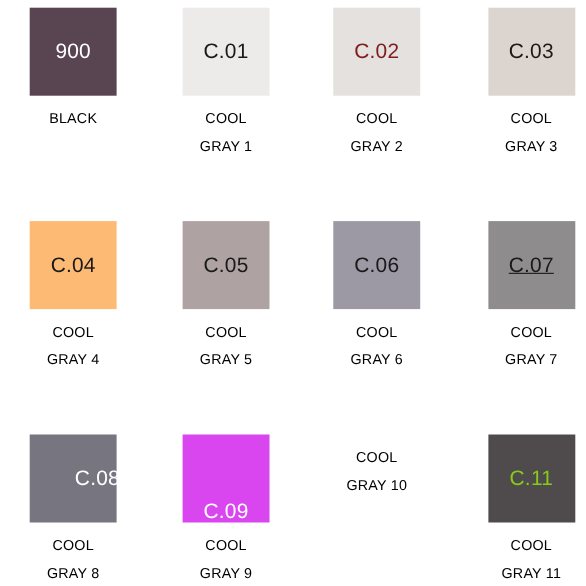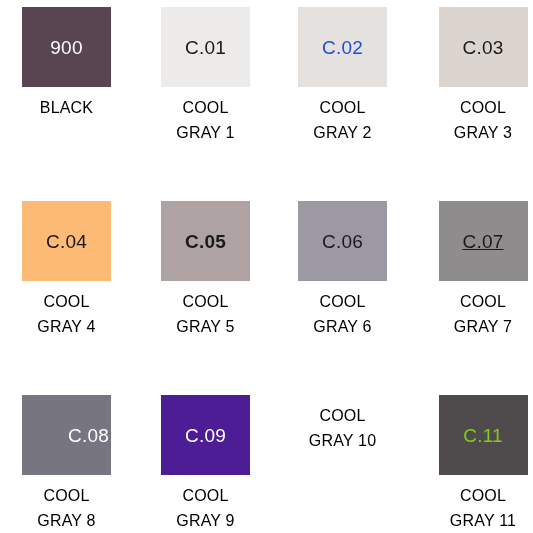--- a/index.html
+++ b/index.html
@@ -34,40 +34,40 @@
 
   .swatch-cell {
     position: relative;
     display: flex;
     flex-direction: column;
     align-items: center;
     padding-top: 7px;
   }
 
   .swatch-box {
-    width: 89px;
+    width: 79px;
     height: 80px;
     display: flex;
     align-items: center;
     justify-content: center;
     box-sizing: border-box;
   }
 
   .swatch-code {
     font-size: 19px;
     line-height: 1;
     letter-spacing: 0.2px;
     font-family: "Liberation Sans", sans-serif;
     user-select: none;
   }
 
   .swatch-label {
     margin-top: 8px;
     text-align: center;
-    font-size: 16px;
+    font-size: 13px;
     line-height: 25px;
     letter-spacing: 0.2px;
     color: #000000;
     font-family: "Liberation Sans", sans-serif;
     white-space: pre-line;
   }
 
   
   .swatch-grid > .swatch-cell:nth-child(4n+1) { padding-left: 0px; }
   .swatch-grid > .swatch-cell:nth-child(4n+2) { padding-left: 12px; }
@@ -87,41 +87,41 @@
       </div>
       <div class="swatch-cell">
         <div class="swatch-box" style="background: rgb(237, 235, 234);">
           <span class="swatch-code" style="color: rgb(26, 26, 26);">C.01</span>
         </div>
         <div class="swatch-label" style="color: rgb(0, 0, 0);">COOL
 GRAY 1</div>
       </div>
       <div class="swatch-cell">
         <div class="swatch-box" style="background: rgb(228, 225, 223);">
-          <span class="swatch-code" style="color: #1d4ed8;">C.02</span>
+          <span class="swatch-code" style="color: #7f1d1d;">C.02</span>
         </div>
         <div class="swatch-label" style="color: rgb(0, 0, 0);">COOL
 GRAY 2</div>
       </div>
       <div class="swatch-cell">
         <div class="swatch-box" style="background: rgb(220, 212, 206);">
           <span class="swatch-code" style="color: rgb(26, 26, 26);">C.03</span>
         </div>
         <div class="swatch-label" style="color: rgb(0, 0, 0);">COOL
 GRAY 3</div>
       </div>
       <div class="swatch-cell">
         <div class="swatch-box" style="background: #fdba74;">
           <span class="swatch-code" style="color: rgb(26, 26, 26);">C.04</span>
         </div>
         <div class="swatch-label" style="color: rgb(0, 0, 0);">COOL
 GRAY 4</div>
       </div>
       <div class="swatch-cell">
-        <div class="swatch-box" style="background: rgb(174, 163, 162); font-weight: bold;">
+        <div class="swatch-box" style="background: rgb(174, 163, 162);">
           <span class="swatch-code" style="color: rgb(26, 26, 26);">C.05</span>
         </div>
         <div class="swatch-label" style="color: rgb(0, 0, 0);">COOL
 GRAY 5</div>
       </div>
       <div class="swatch-cell">
         <div class="swatch-box" style="background: rgb(156, 152, 164);">
           <span class="swatch-code" style="color: rgb(26, 26, 26);">C.06</span>
         </div>
         <div class="swatch-label" style="color: rgb(0, 0, 0);">COOL
@@ -135,21 +135,21 @@
 GRAY 7</div>
       </div>
       <div class="swatch-cell">
         <div class="swatch-box" style="background: rgb(119, 117, 127); padding-left: 44px;">
           <span class="swatch-code" style="color: rgb(255, 255, 255);">C.08</span>
         </div>
         <div class="swatch-label" style="color: rgb(0, 0, 0);">COOL
 GRAY 8</div>
       </div>
       <div class="swatch-cell">
-        <div class="swatch-box" style="background: #4c1d95;">
+        <div class="swatch-box" style="background: #d946ef; align-items: flex-end;">
           <span class="swatch-code" style="color: rgb(255, 255, 255);">C.09</span>
         </div>
         <div class="swatch-label" style="color: rgb(0, 0, 0);">COOL
 GRAY 9</div>
       </div>
       <div class="swatch-cell">
         <div class="swatch-label" style="color: rgb(0, 0, 0);">COOL
 GRAY 10</div>
       </div>
       <div class="swatch-cell">

